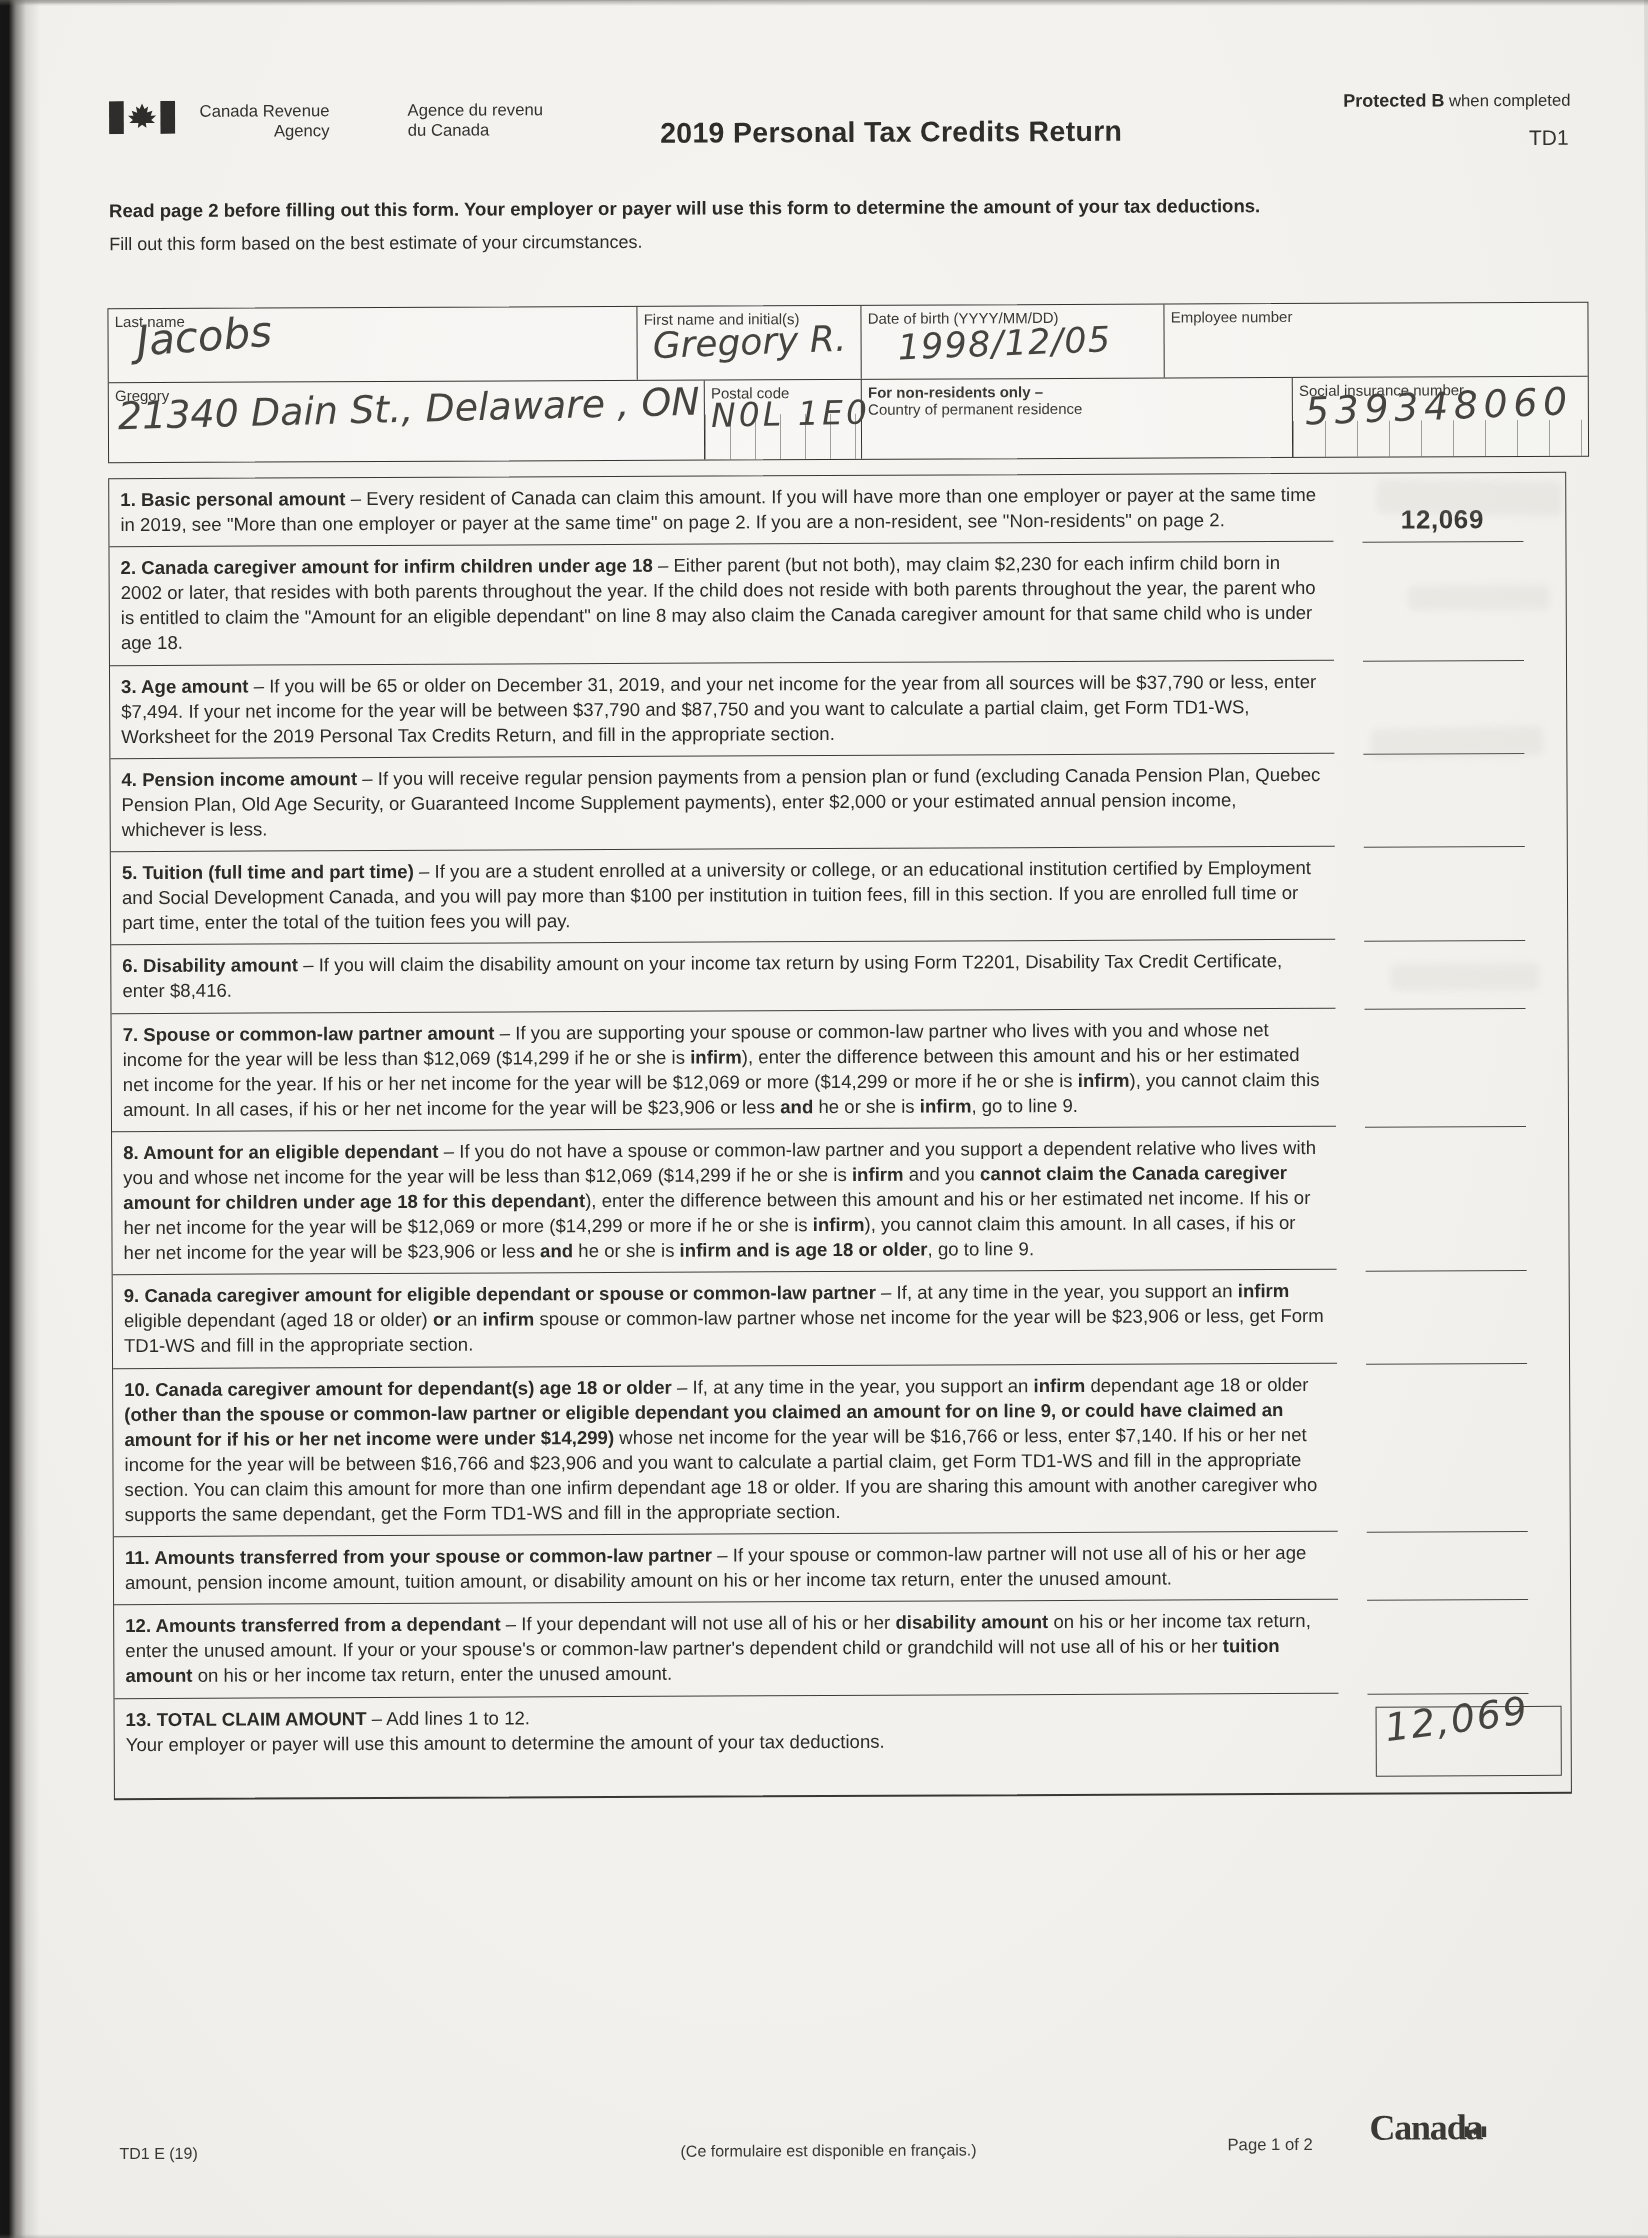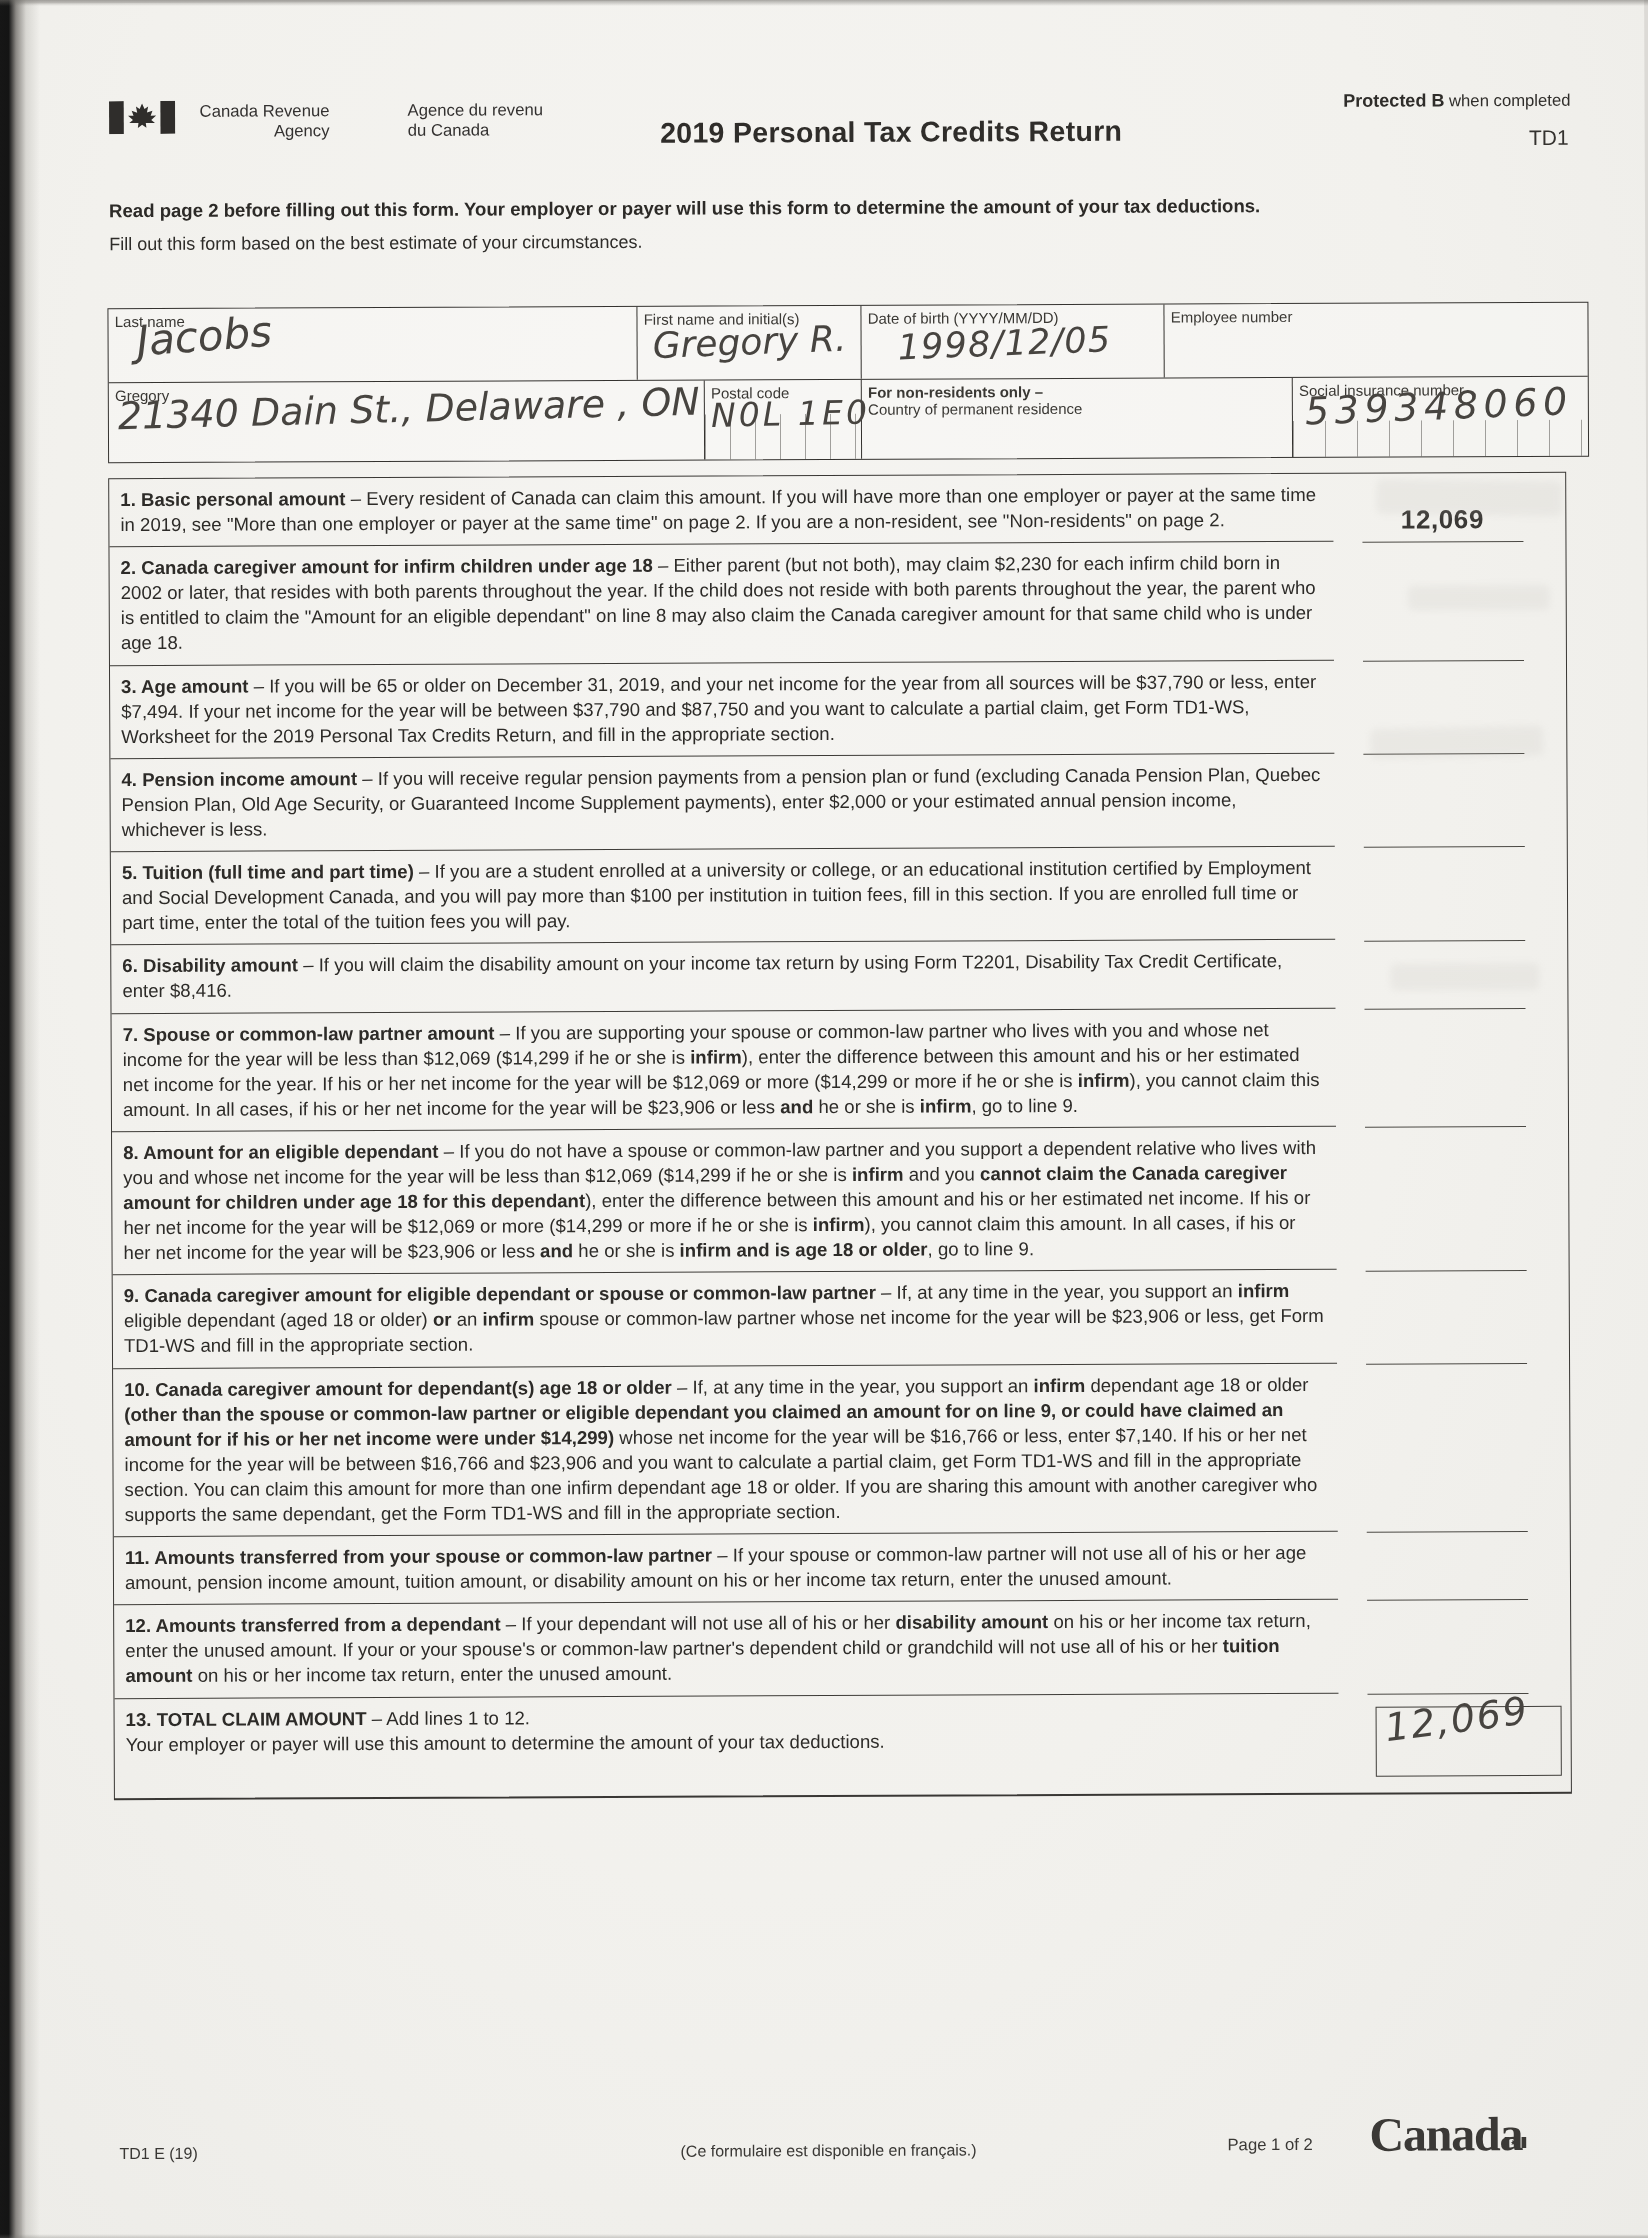--- a/index.html
+++ b/index.html
@@ -75,21 +75,21 @@
   .total-hand{position:absolute;left:7.4px;top:-10px;font-size:38px;transform:rotate(-7deg);letter-spacing:1.9px;}
 
   
   .smudge{position:absolute;background:#b6b3ad;opacity:.14;filter:blur(3.7px);border-radius:6.2px;z-index:1;}
 
   
   .footer-left{position:absolute;left:98px;top:2142px;font-size:16px;color:#3a3835;}
   .footer-center{position:absolute;left:659px;top:2142px;font-size:16px;color:#3a3835;}
   .footer-page{position:absolute;left:1206px;top:2137px;font-size:16.7px;color:#3a3835;}
   .wordmark{position:absolute;left:1348px;top:2109px;font-family:"Liberation Serif", serif;
-    font-weight:bold;font-size:48px;letter-spacing:-1.2px;color:#3b3936;text-align:right;}
+    font-weight:bold;font-size:36px;letter-spacing:-1.2px;color:#3b3936;text-align:right;}
   .wordmark .mini-flag{position:absolute;right:-3.7px;top:-2.5px;}
 </style>
 </head>
 <body>
 
 <div id="sheet">
 
   <div class="smudge" style="left:1362px;top:483px;width:186px;height:35px;transform:rotate(1deg);"></div>
   <div class="smudge" style="left:1393px;top:588px;width:142px;height:25px;"></div>
   <div class="smudge" style="left:1355px;top:730px;width:173px;height:30px;transform:rotate(-1deg);"></div>

